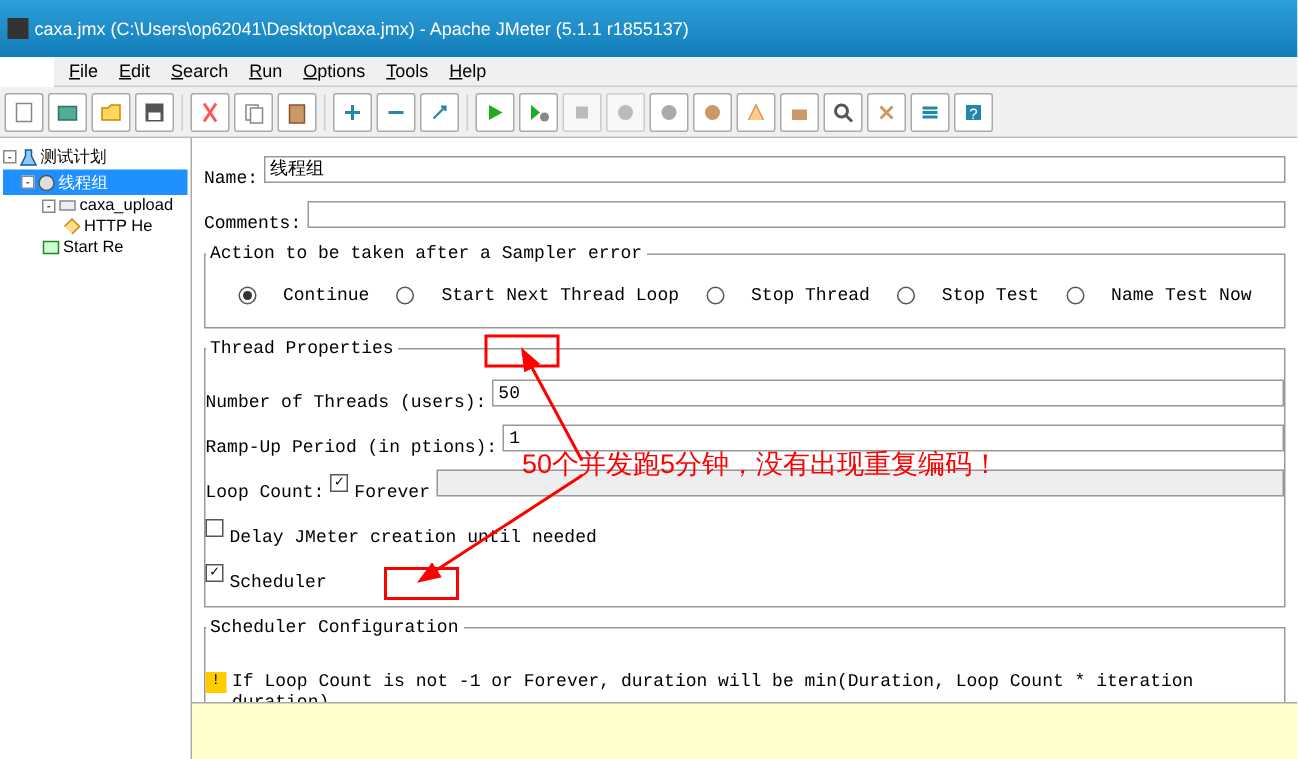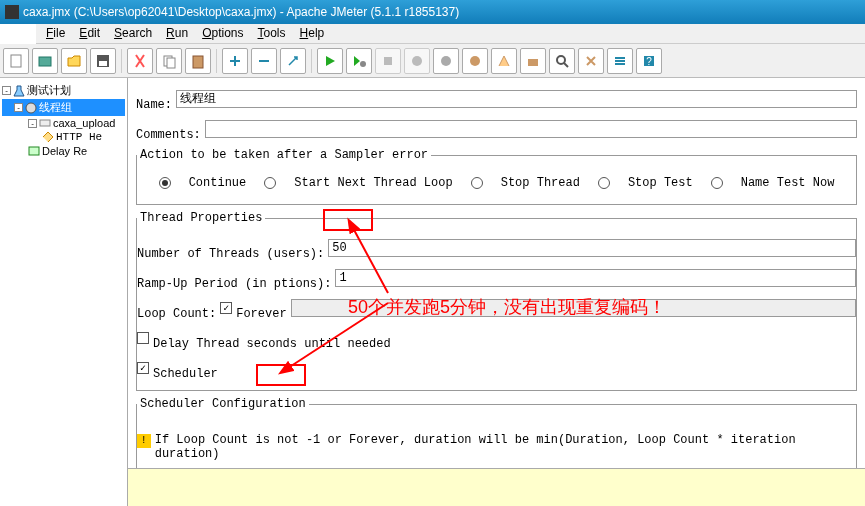--- a/index.html
+++ b/index.html
@@ -1,34 +1,34 @@
 <!DOCTYPE html>
 <html><head>
 <meta charset="utf-8">
 <style>
 * { box-sizing: border-box; margin: 0; padding: 0; }
 body { font-family: "Microsoft YaHei", Arial, sans-serif; font-size: 12px; background: #fff; width: 865px; height: 506px; overflow: hidden; position: relative; }
-.titlebar { background: linear-gradient(#2e9fd8, #117db9); color: #fff; height: 24px; line-height: 22px; padding: 0 5px; display: flex; align-items: center; }
+.titlebar { background: linear-gradient(#2e9fd8, #117db9); color: #fff; height: 38px; line-height: 22px; padding: 0 5px; display: flex; align-items: center; }
 .titlebar-icon { width: 14px; height: 14px; background: #333; margin-right: 4px; }
 .menubar { background: #f0f0f0; height: 20px; padding: 0 3px; display: flex; border-bottom: 1px solid #ccc; margin-left: 36px; }
 .menu-item { padding: 2px 7px; cursor: default; }
 .menu-item u { text-decoration: underline; }
 .toolbar { background: #f0f0f0; height: 34px; padding: 3px; display: flex; gap: 3px; border-bottom: 1px solid #bbb; align-items: center; }
 .tbtn { width: 26px; height: 26px; background: #fff; border: 1px solid #aaa; border-radius: 2px; display: flex; align-items: center; justify-content: center; }
 .tbtn.disabled { opacity: 0.5; }
 .separator { width: 1px; height: 24px; background: #ccc; margin: 0 2px; }
 .main { display: flex; height: calc(100% - 76px); }
 .tree { width: 128px; background: #fff; border-right: 1px solid #aaa; padding: 4px 2px; }
 .tree-node { display: flex; align-items: center; padding: 1px 0; font-size: 11px; white-space: nowrap; }
 .tree-toggle { width: 9px; height: 9px; border: 1px solid #888; font-size: 8px; line-height: 7px; text-align: center; margin-right: 2px; }
 .tree-icon { width: 12px; height: 12px; margin-right: 2px; }
 .tree-node.selected { background: #1e90ff; color: #fff; }
 .indent1 { padding-left: 12px; }
 .indent2 { padding-left: 26px; }
-.indent3 { padding-left: 40px; font-family: Liberation Mono, monospace; }
+.indent3 { padding-left: 40px; }
 .content { flex: 1; padding: 4px 8px; font-family: "Courier New", monospace; font-size: 12px; position: relative; overflow: hidden; }
 .section-title { font-size: 15px; font-family: "Courier New", monospace; padding-bottom: 4px; border-bottom: 1px solid #ddd; margin-bottom: 4px; }
 .row { display: flex; align-items: center; margin: 3px 0; }
 .label { font-family: "Courier New", monospace; margin-right: 4px; margin-top: 13px; }
 .input { border: 1px solid #999; background: #fff; height: 18px; padding: 0 3px; font-family: "Courier New", monospace; font-size: 12px; }
 .input.full { flex: 1; }
 fieldset { border: 1px solid #999; padding: 6px 0; margin: 6px 0; font-family: "Courier New", monospace; }
 legend { padding: 0 3px; }
 .radio-group { display: flex; gap: 18px; justify-content: center; padding: 8px 0; }
 .radio-item { display: flex; align-items: center; gap: 18px; font-family: "Courier New", monospace; justify-content: space-between; }
@@ -209,21 +209,21 @@
     <div class="tree-node indent3">
       <svg class="tree-icon">
           <path d="M1 6 L6 1 L11 6 L6 11" fill="#fd8" stroke="#c80"></path>
         </svg>
       <span>HTTP He</span>
     </div>
     <div class="tree-node indent2">
       <svg class="tree-icon">
           <rect x="1" y="2" width="10" height="8" fill="#cfc" stroke="#282"></rect>
         </svg>
-      <span>Delay Re</span>
+      <span>Start Re</span>
     </div>
   </div>
 
   <div class="content">
 
     <div class="row">
       <span class="label">Name:</span>
       <input class="input full" value="线程组" style="">
     </div>
     <div class="row">
@@ -268,21 +268,21 @@
         <input class="input full" value="1" style="">
       </div>
       <div class="row">
         <span class="label">Loop Count:</span>
         <span class="checkbox checked"></span>
         <span class="label">Forever</span>
         <input class="input full" disabled="" style="background: rgb(238, 238, 238);" value="">
       </div>
       <div class="row">
         <span class="checkbox"></span>
-        <span class="label">Delay Thread seconds until needed</span>
+        <span class="label">Delay JMeter creation until needed</span>
       </div>
       <div class="row">
         <span class="checkbox checked"></span>
         <span class="label">Scheduler</span>
       </div>
     </fieldset>
 
     <fieldset>
       <legend>Scheduler Configuration</legend>
       <div class="row">
@@ -303,17 +303,17 @@
     <svg class="arrows" width="730" height="430">
       <defs>
           <marker id="ah" markerWidth="10" markerHeight="10" refX="2" refY="3" orient="auto">
             <path d="M0,0 L0,6 L8,3 Z" fill="#ff0000"></path>
           </marker>
         </defs>
       <line x1="260" y1="215" x2="225" y2="150" stroke="#ff0000" stroke-width="2" marker-end="url(#ah)"></line>
       <line x1="260" y1="225" x2="160" y2="290" stroke="#ff0000" stroke-width="2" marker-end="url(#ah)"></line>
     </svg>
 
-    <div class="annotation" style="top:217px; left:220px;">50个并发跑5分钟，没有出现重复编码！</div>
+    <div class="annotation" style="top:205px; left:220px;">50个并发跑5分钟，没有出现重复编码！</div>
   </div>
 </div>
 
 <div class="status-area"></div>
 
 </body></html>

